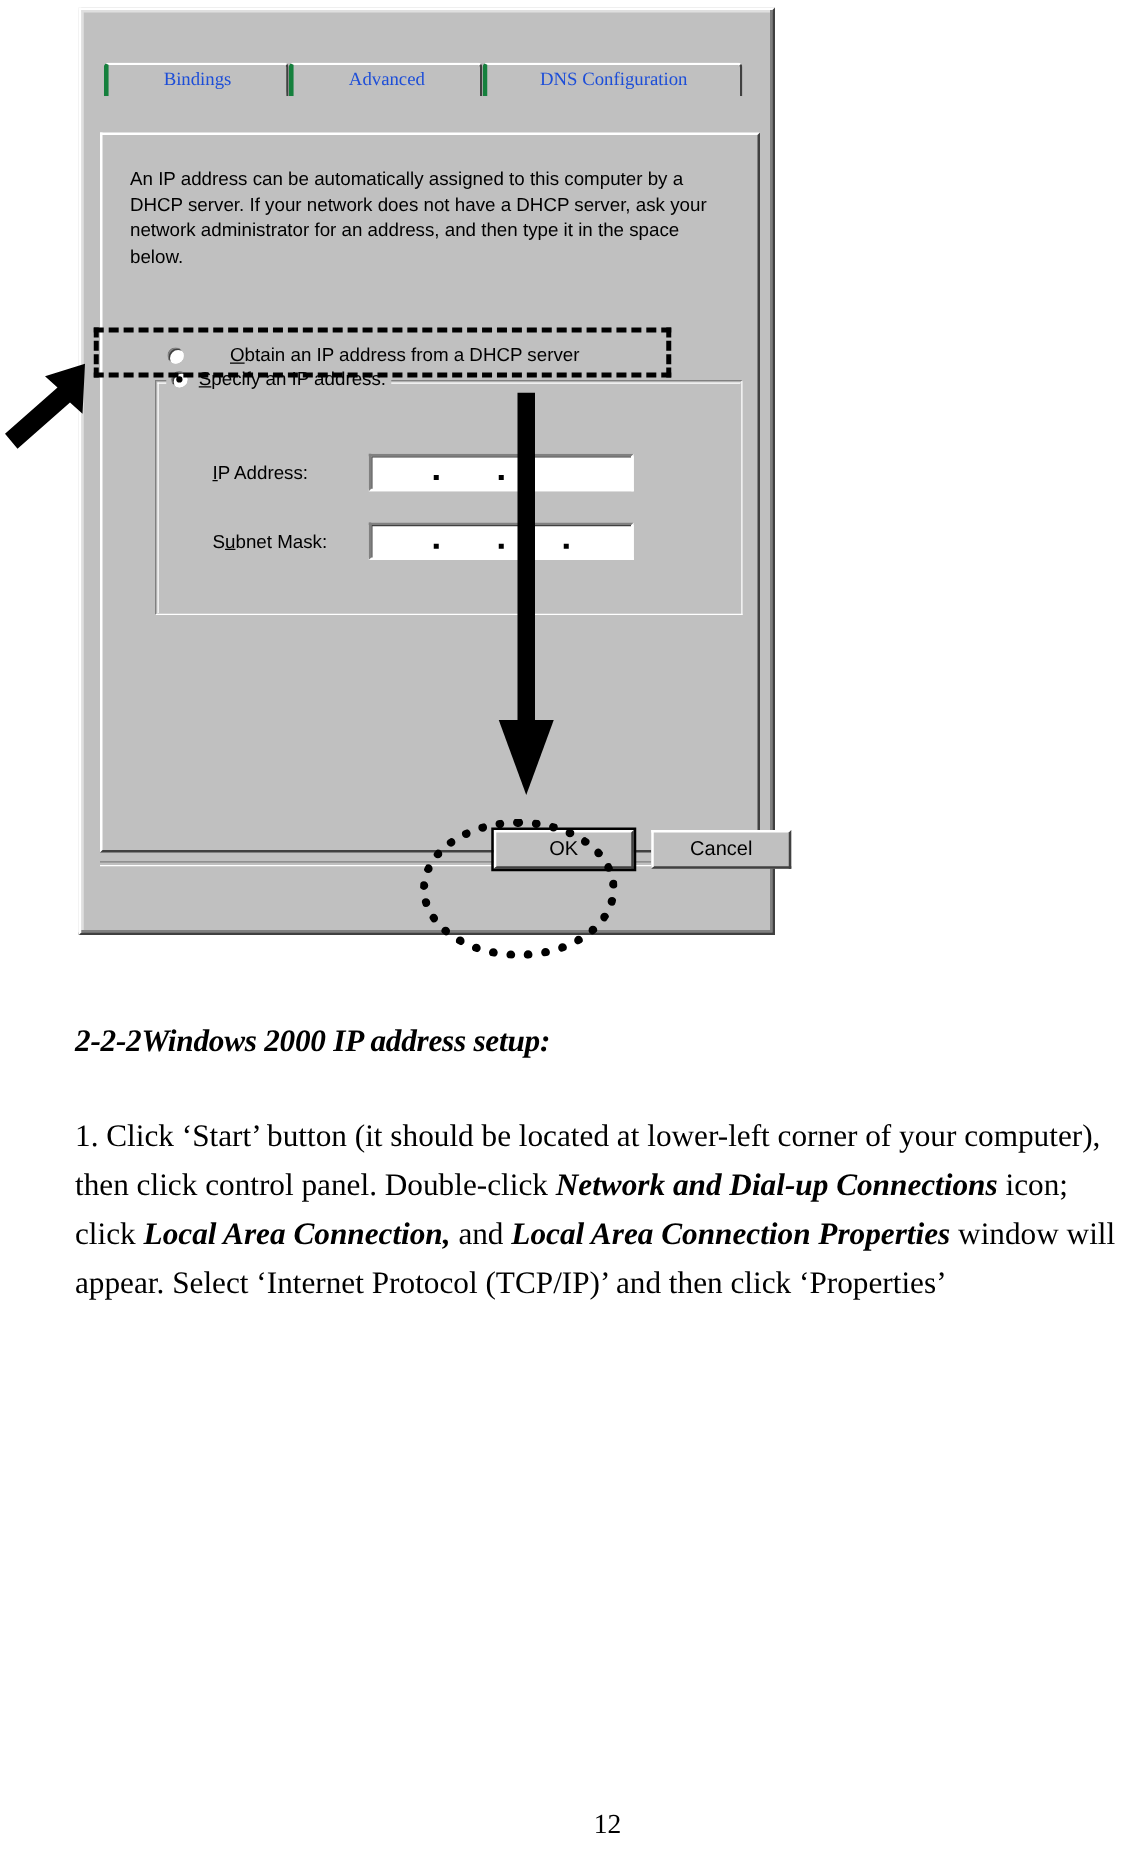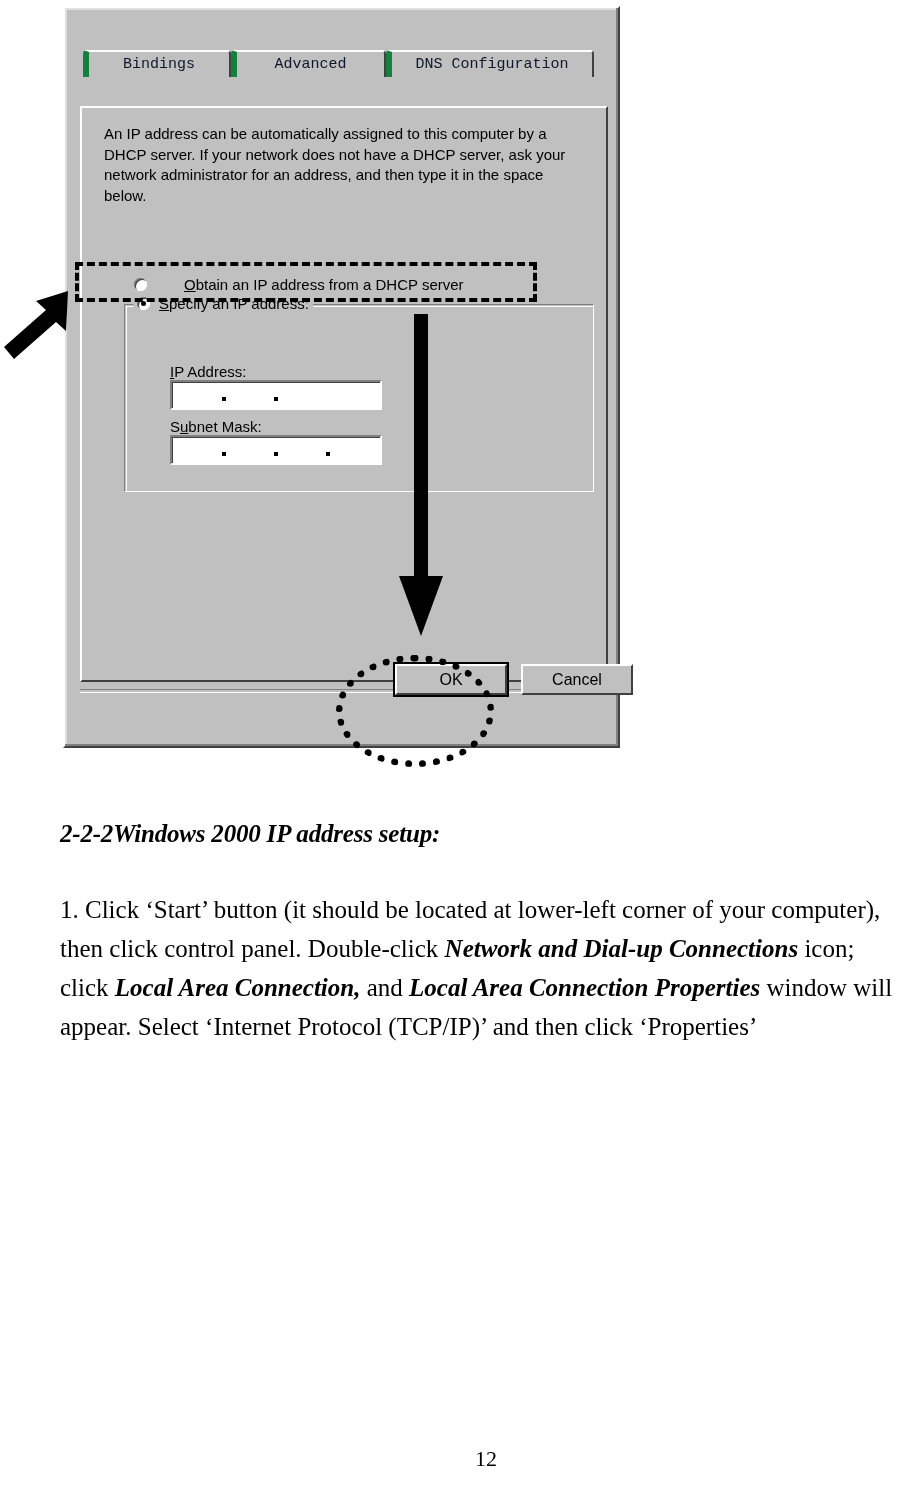--- a/index.html
+++ b/index.html
@@ -95,30 +95,30 @@
   .tab-row {
     display: flex;
     height: 27px;
     position: relative;
   }
   .tab-row.row1 { margin-left: 3px; }
   .tab-row.row2 { margin-top: 0px; }
   .tab {
     background: #c0c0c0;
     border-top: 2px solid #ffffff;
-    border-left: 6px solid #15803d;
+    border-left: 4px solid #15803d;
     border-right: 2px solid #404040;
     border-bottom: none;
     border-radius: 4px 4px 0 0;
     display: flex;
     align-items: center;
     justify-content: center;
-    font-family: Liberation Mono, monospace;
-    font-size: 15px;
-    color: #0f172a;
+    font-family: Liberation Serif, serif;
+    font-size: 15px;
+    color: #1d4ed8;
     box-sizing: border-box;
     white-space: nowrap;
     height: 27px;
   }
   .tab.w-bindings { width: 148px; }
   .tab.w-advanced { width: 155px; }
   .tab.w-dns      { width: 208px; }
   .tab.w-gateway  { width: 140px; }
   .tab.w-wins     { width: 212px; }
   .tab.w-ip       { width: 145px; }
@@ -141,21 +141,21 @@
     box-sizing: border-box;
     border-top: 2px solid #ffffff;
     border-left: 2px solid #ffffff;
     border-right: 2px solid #404040;
     border-bottom: 2px solid #404040;
   }
 
   .desc-text {
     position: absolute;
     left: 22px;
-    top: 16px;
+    top: 26px;
     width: 480px;
     font-family: "Liberation Sans", "DejaVu Sans", sans-serif;
     font-size: 15px;
     color: #000000;
     line-height: 20.5px;
   }
 
   
   .radio-row {
     position: absolute;
@@ -224,21 +224,21 @@
     font-family: "Liberation Sans", "DejaVu Sans", sans-serif;
     font-size: 15px;
     color: #000000;
     white-space: nowrap;
     z-index: 2;
   }
 
   .field-row {
     position: absolute;
     display: flex;
-    flex-direction: column;
+    align-items: center;
   }
   .field-row.r1 { left: 45px; top: 58px; }
   .field-row.r2 { left: 45px; top: 113px; }
   .field-label {
     width: 125px;
     font-family: "Liberation Sans", "DejaVu Sans", sans-serif;
     font-size: 15px;
     color: #000000;
     white-space: nowrap;
   }

